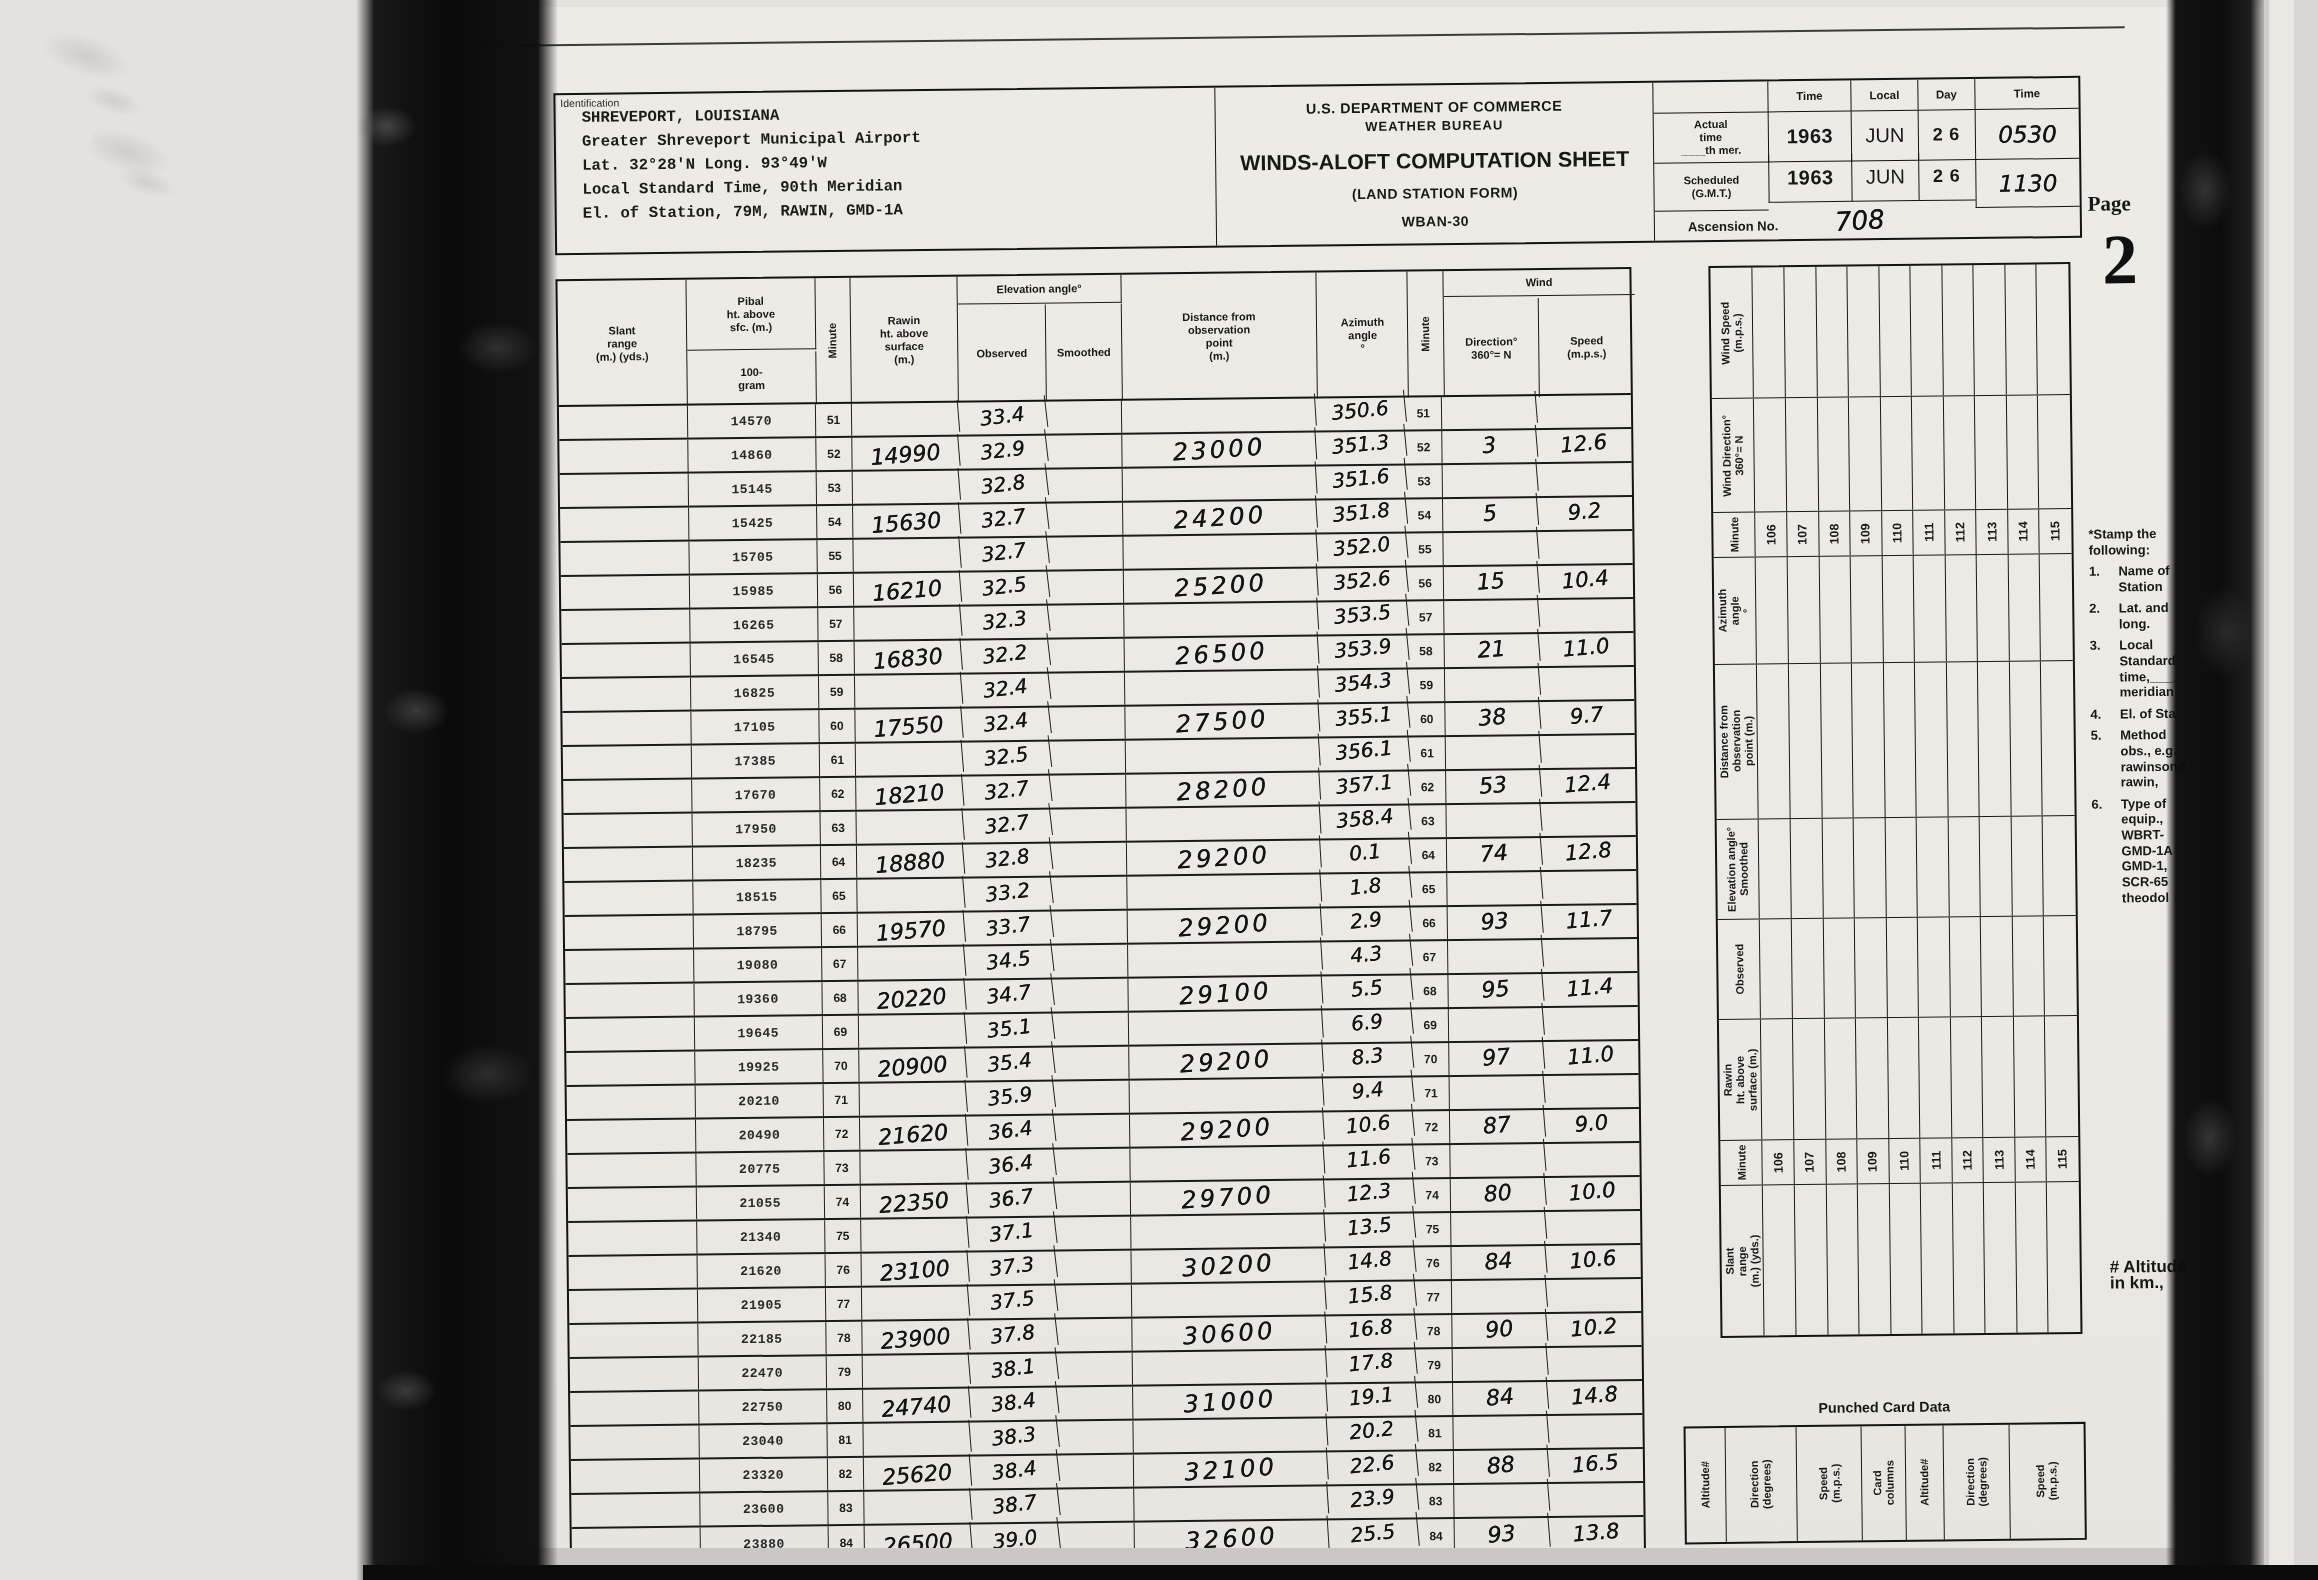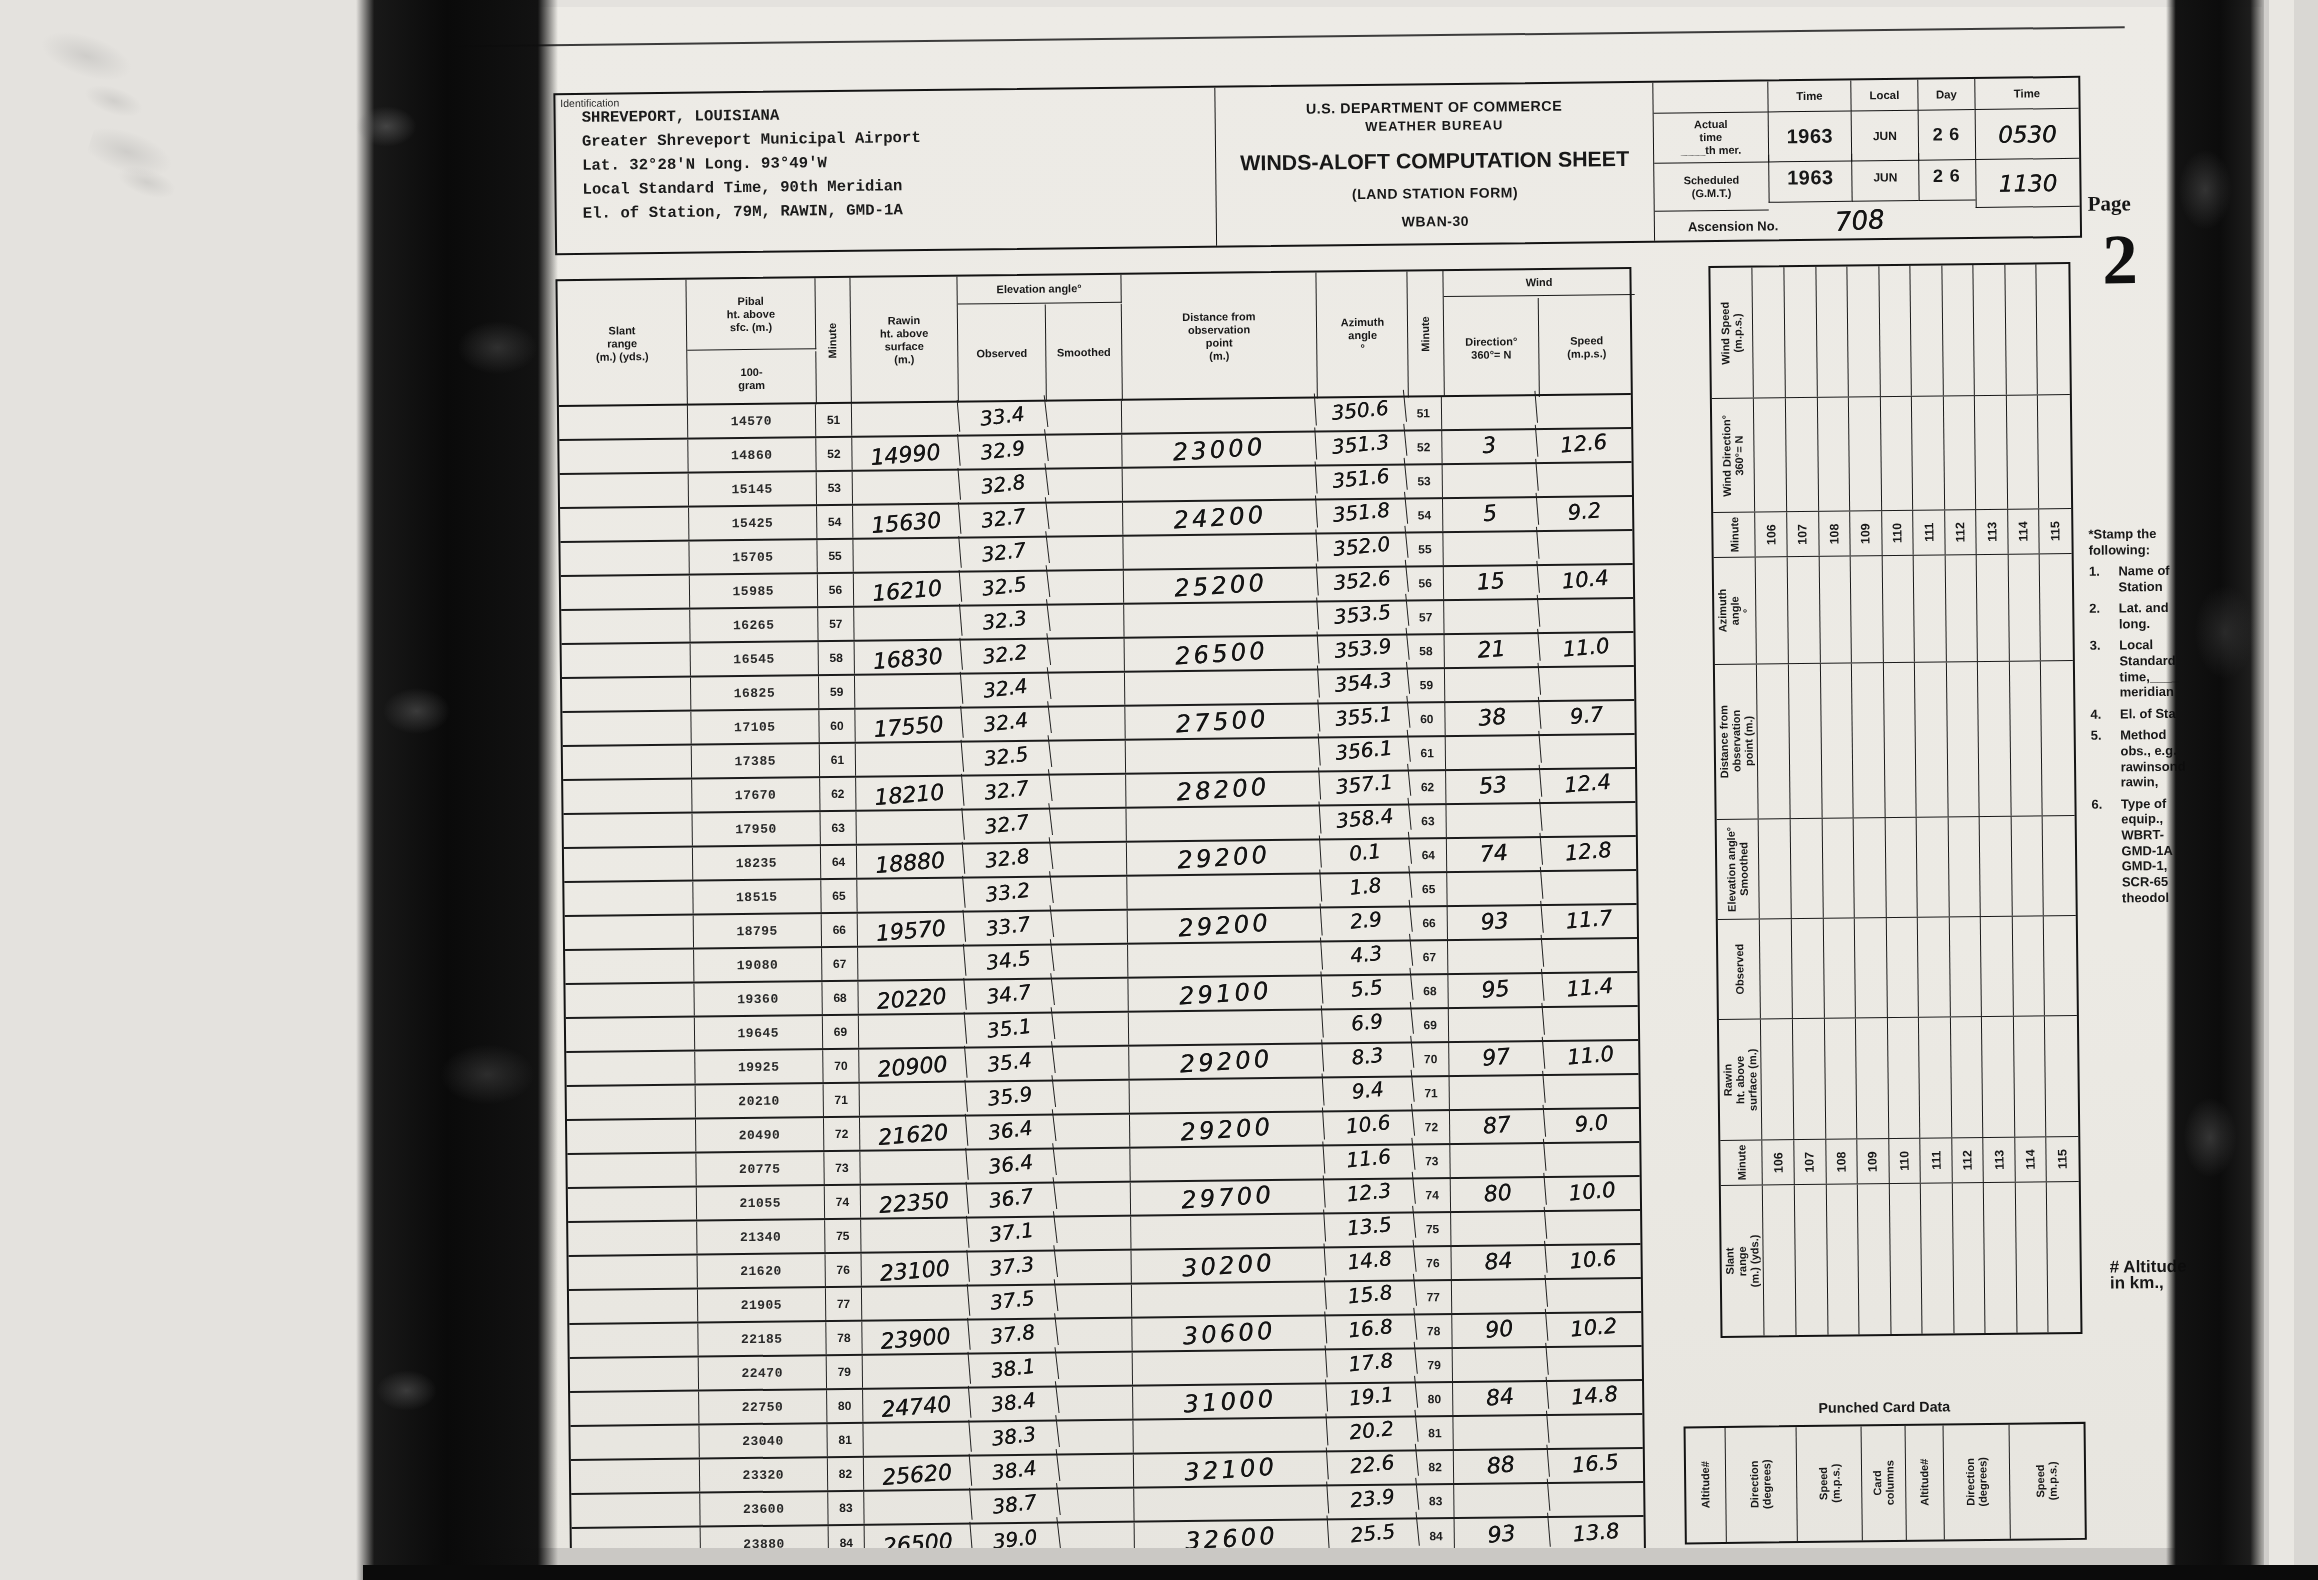--- a/index.html
+++ b/index.html
@@ -49,21 +49,21 @@
   .ctr-title{font-size:21.4px;font-weight:700;margin-top:16px;letter-spacing:0;}
   .ctr-sub{font-size:14px;font-weight:700;margin-top:11.4px;letter-spacing:0.5px;}
   .ctr-wban{font-size:14px;font-weight:700;margin-top:11.4px;letter-spacing:0.5px;}
   .date-cell{flex:1;display:grid;grid-template-columns:114px 83px 67px 57px auto;
     grid-template-rows:31px 50px 48px auto;}
   .dcell{display:flex;align-items:center;justify-content:center;text-align:center;}
   .bl{border-left:1.4px solid #141414;} .bb{border-bottom:1.4px solid #141414;} .bbh{border-bottom:1.9px solid #141414;}
   .dhead{font-size:11.4px;font-weight:700;}
   .dlabel{font-size:11px;font-weight:700;white-space:pre-line;line-height:13px;}
   .dyear{font-size:20px;font-weight:700;letter-spacing:0.5px;}
-  .dmonth{font-size:12px;font-weight:700;}
+  .dmonth{font-size:20px;font-weight:400;}
   .dday{font-size:18px;font-weight:700;letter-spacing:6.7px;padding-left:4.8px;}
   .dtime{font-size:23px;}
   .up{transform:translateY(-7.6px);}
   .asc-row{grid-column:1 / 6;display:flex;align-items:center;padding-left:33px;}
   .asc-label{font-size:13px;font-weight:700;}
   .asc-val{font-size:26px;margin-left:57px;transform:translateY(-3.8px) rotate(-3deg);}
   
   .mtable{position:absolute;left:562px;top:279px;width:1076px;border:2.9px solid #141414;background:transparent;}
   .mthead{position:relative;height:126px;border-bottom:2.9px solid #141414;}
   .hcell{position:absolute;border-right:1.4px solid #1a1a1a;display:flex;align-items:center;

